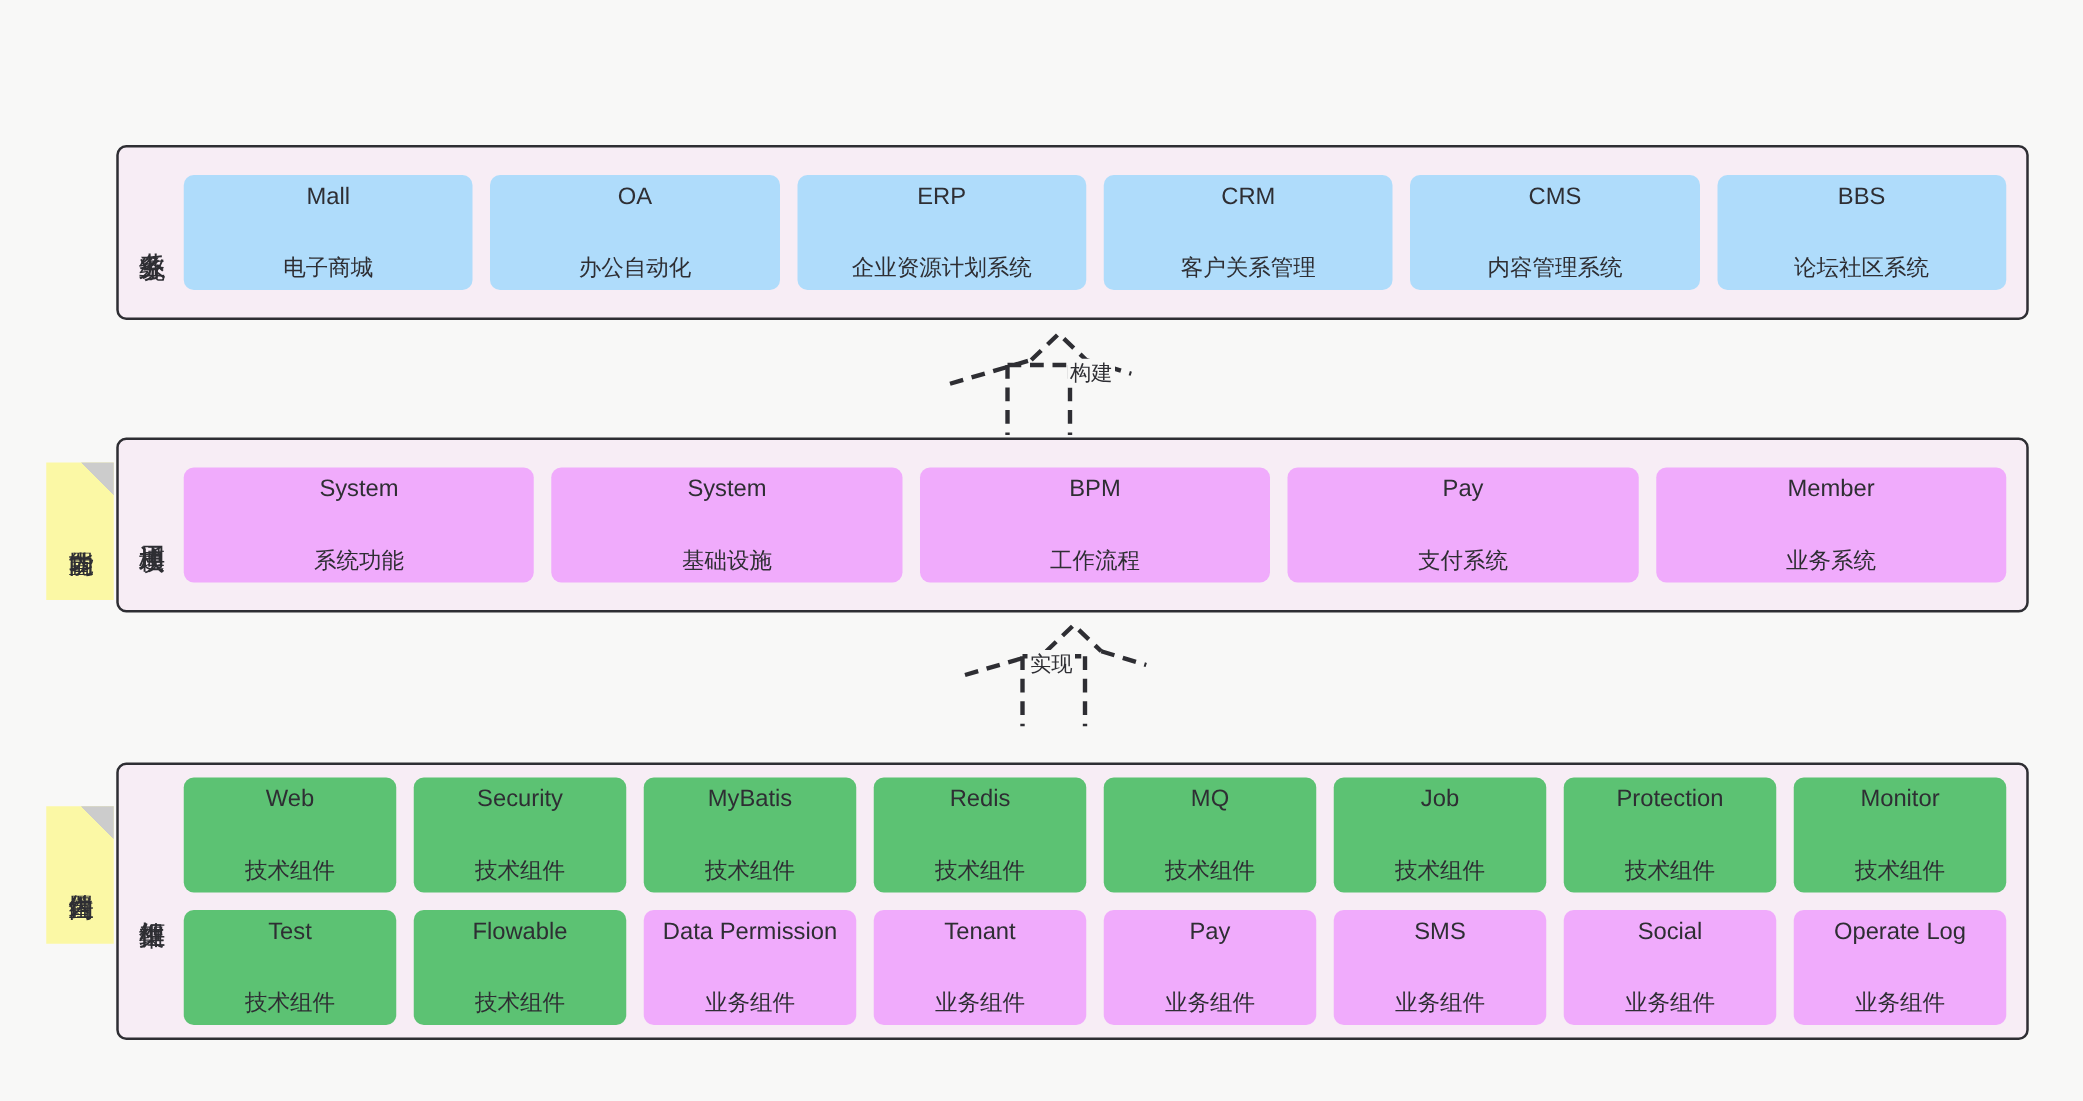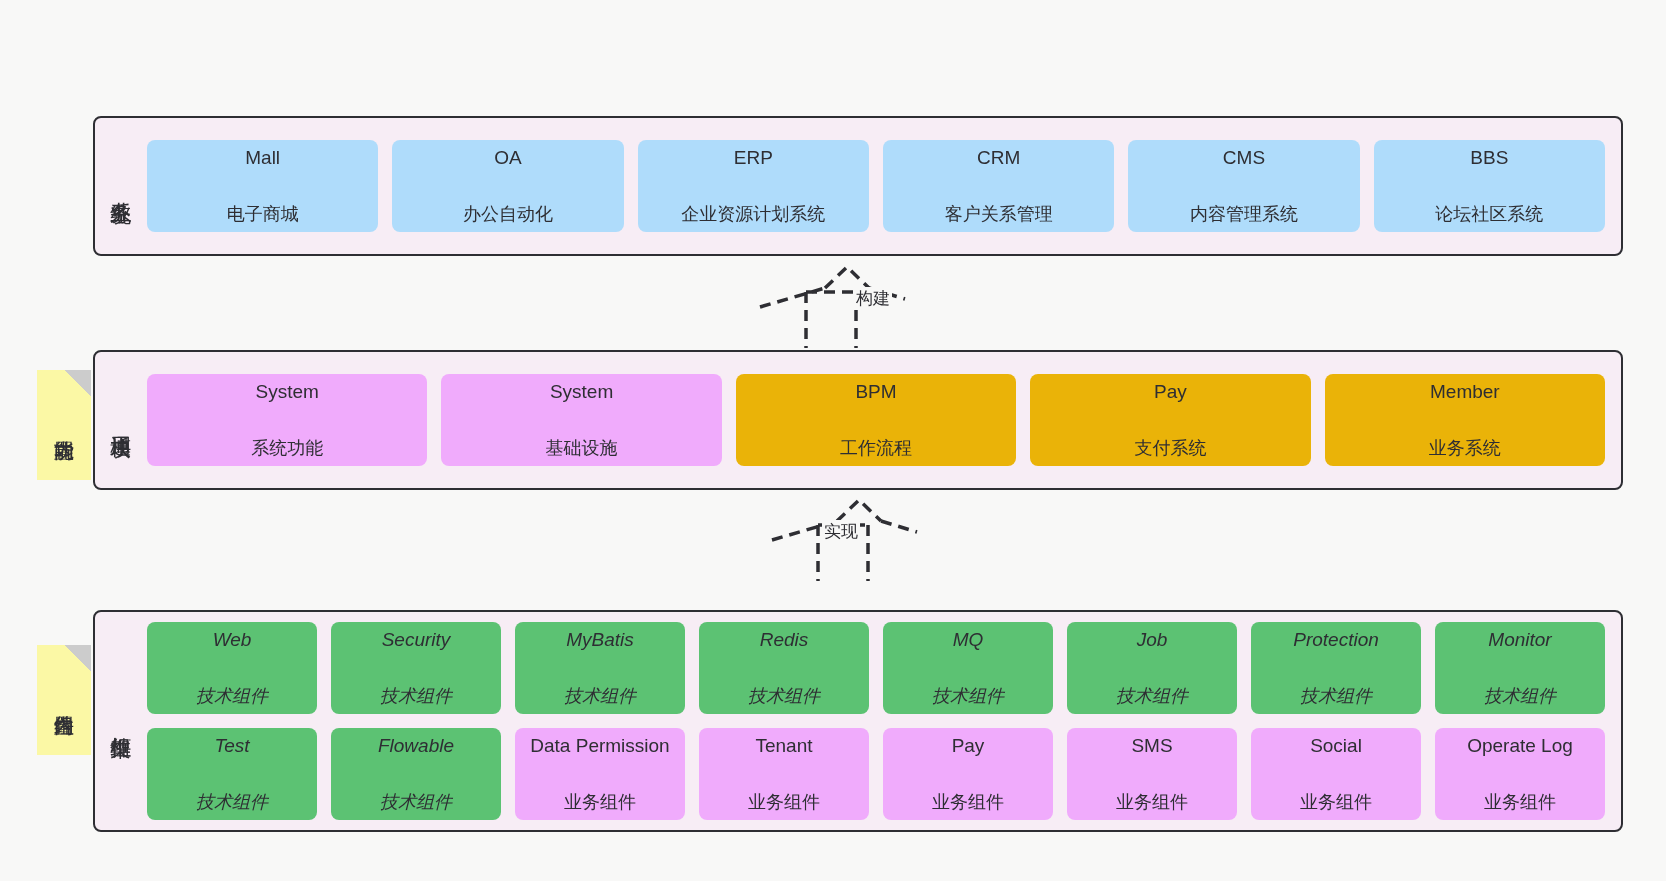--- a/index.html
+++ b/index.html
@@ -63,22 +63,22 @@
     color: #2E2E33;
     padding: 6px 5px;
     user-select: none;
   }
   .cell .ctitle { font-size: 19px; }
   .cell .csub   { font-size: 18px; margin-top: 33px; }
 
   
   .c-blue       { background: #AFDCFB; }
   .c-red        { background: #f0abfc; }
-  .c-pink       { background: #eab308; }
-  .c-green      { background: #5CC273; font-style: italic; }
+  .c-pink       { background: #f0abfc; }
+  .c-green      { background: #5CC273; }
   .c-lightgreen { background: #f0abfc; }
 
   
   .sticky {
     position: absolute;
     background: #FBF8A5;
     display: flex;
     align-items: center;
     justify-content: center;
     font-size: 20px;

